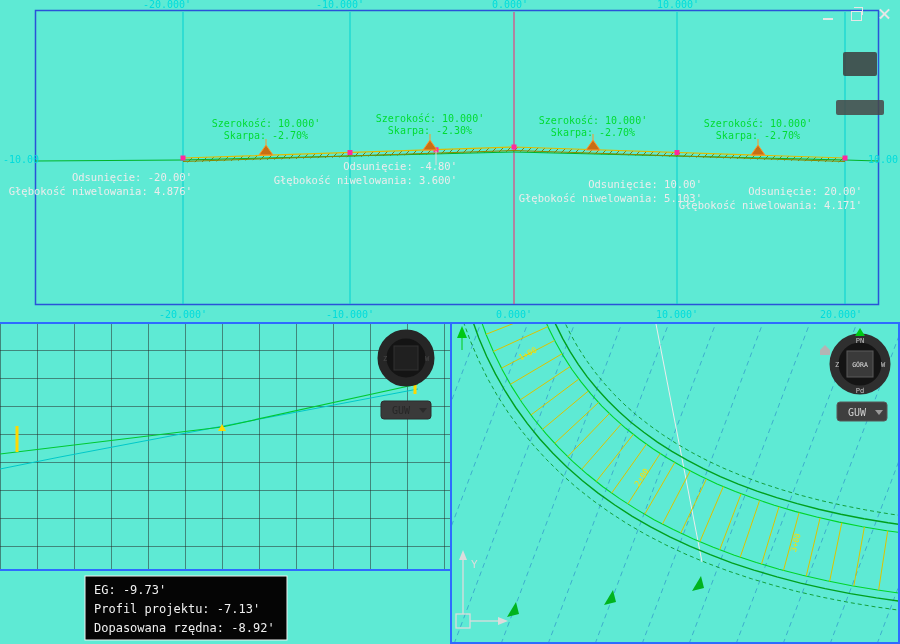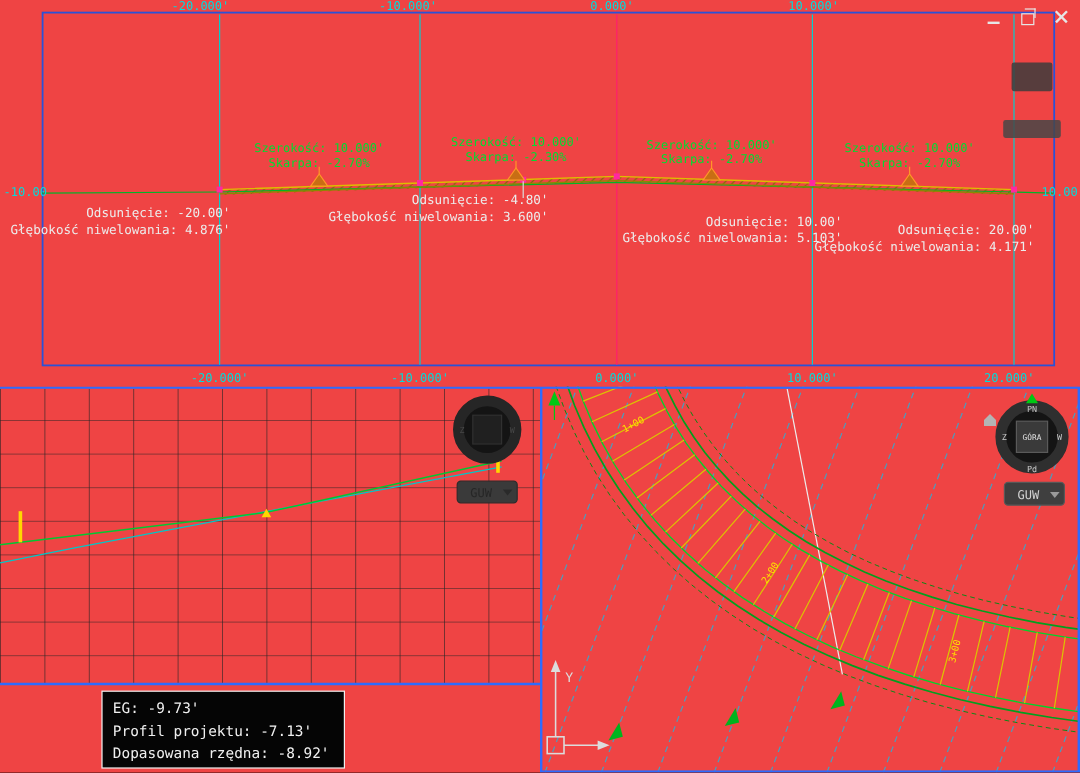--- a/index.html
+++ b/index.html
@@ -1,16 +1,16 @@
 <!DOCTYPE html>
 <html><head>
 <meta charset="utf-8">
 <style>
   html,body{margin:0;padding:0;background:#000;}
-  #app{position:relative;width:900px;height:644px;background:#ef4444;overflow:hidden;
+  #app{position:relative;width:900px;height:644px;background:#5eead4;overflow:hidden;
        font-family:"DejaVu Sans Mono", monospace;}
   .vp{position:absolute;display:block;}
   #sec{left:0;top:0;}
   #prof{left:0;top:322px;}
   #plan{left:450px;top:322px;}
   svg text{font-family:"DejaVu Sans Mono", monospace;}
   .ax{fill:#00dcdc;font-size:10px;text-anchor:middle;}
   .axl{fill:#00dcdc;font-size:10px;}
   .grn{fill:#00dc32;font-size:10px;text-anchor:middle;}
   .wht{fill:#ececec;font-size:10.5px;text-anchor:end;}

